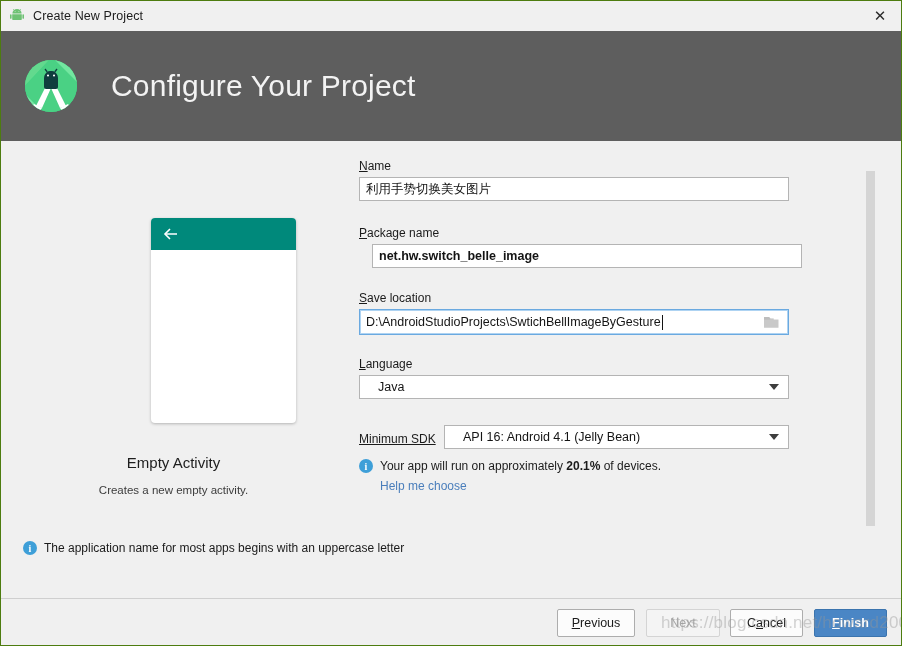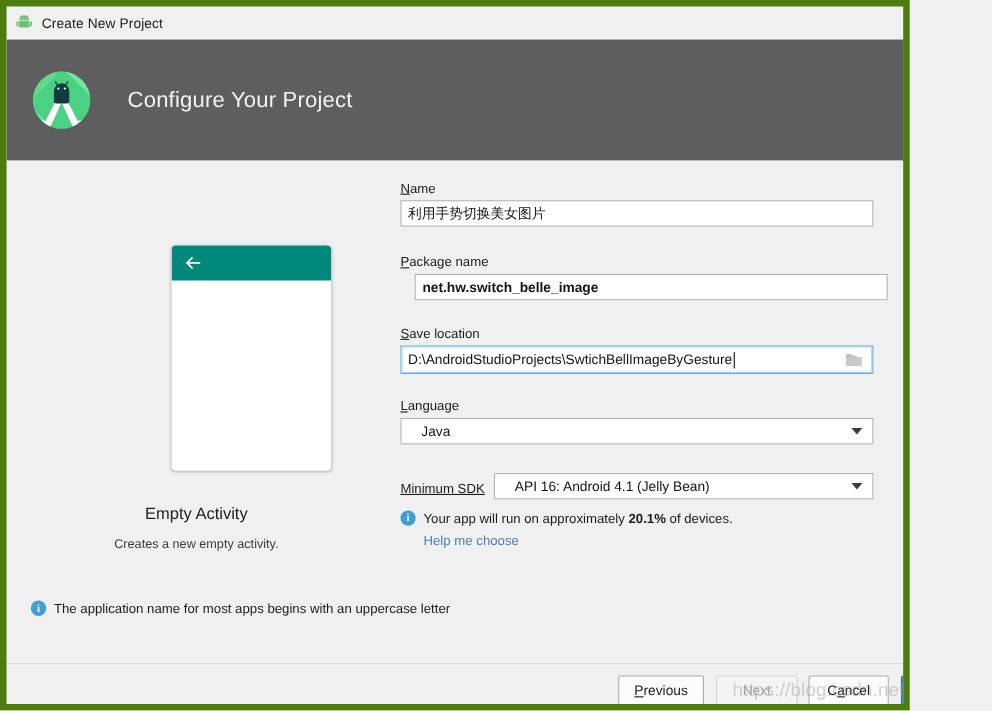--- a/index.html
+++ b/index.html
@@ -4,24 +4,24 @@
 <style>
   html, body {
     margin: 0; padding: 0;
     width: 902px; height: 646px;
     overflow: hidden;
     background: #f0f0f0;
     font-family: "Liberation Sans", sans-serif;
   }
   #root {
     position: relative;
-    width: 827px; height: 646px;
+    width: 902px; height: 646px;
     background: #f0f0f0;
     box-sizing: border-box;
-    border: 6px solid #4d7c0f;
+    border: 1px solid #4d7c0f;
     overflow: hidden;
   }
 
   
   .titlebar {
     position: absolute; left: 0; top: 0;
     width: 902px; height: 30px;
     background: #f0f0f0;
     border-bottom: 1px solid #d6d6d6;
     display: flex; align-items: center;
@@ -52,21 +52,21 @@
     background: #5e5e5e;
     display: flex; align-items: center;
   }
   .logo {
     width: 56px; height: 56px;
     margin-left: 22px;
     position: relative;
   }
   .header-title {
     margin-left: 32px;
-    font-size: 20px;
+    font-size: 30px;
     color: #f3f3f3;
     font-weight: normal;
     letter-spacing: 0.2px;
   }
 
   
   .body {
     position: absolute; left: 0; top: 140px;
     width: 900px; height: 457px;
     background: #f0f0f0;

